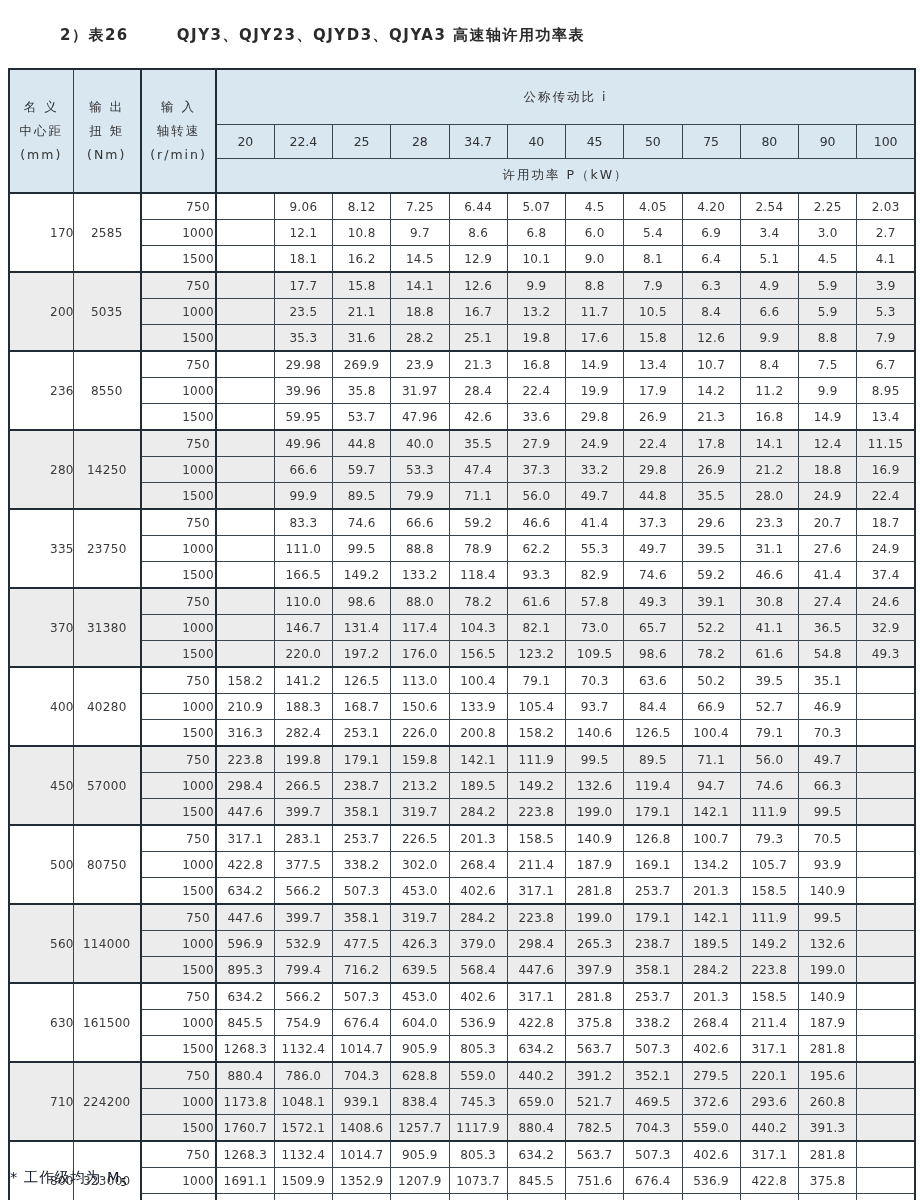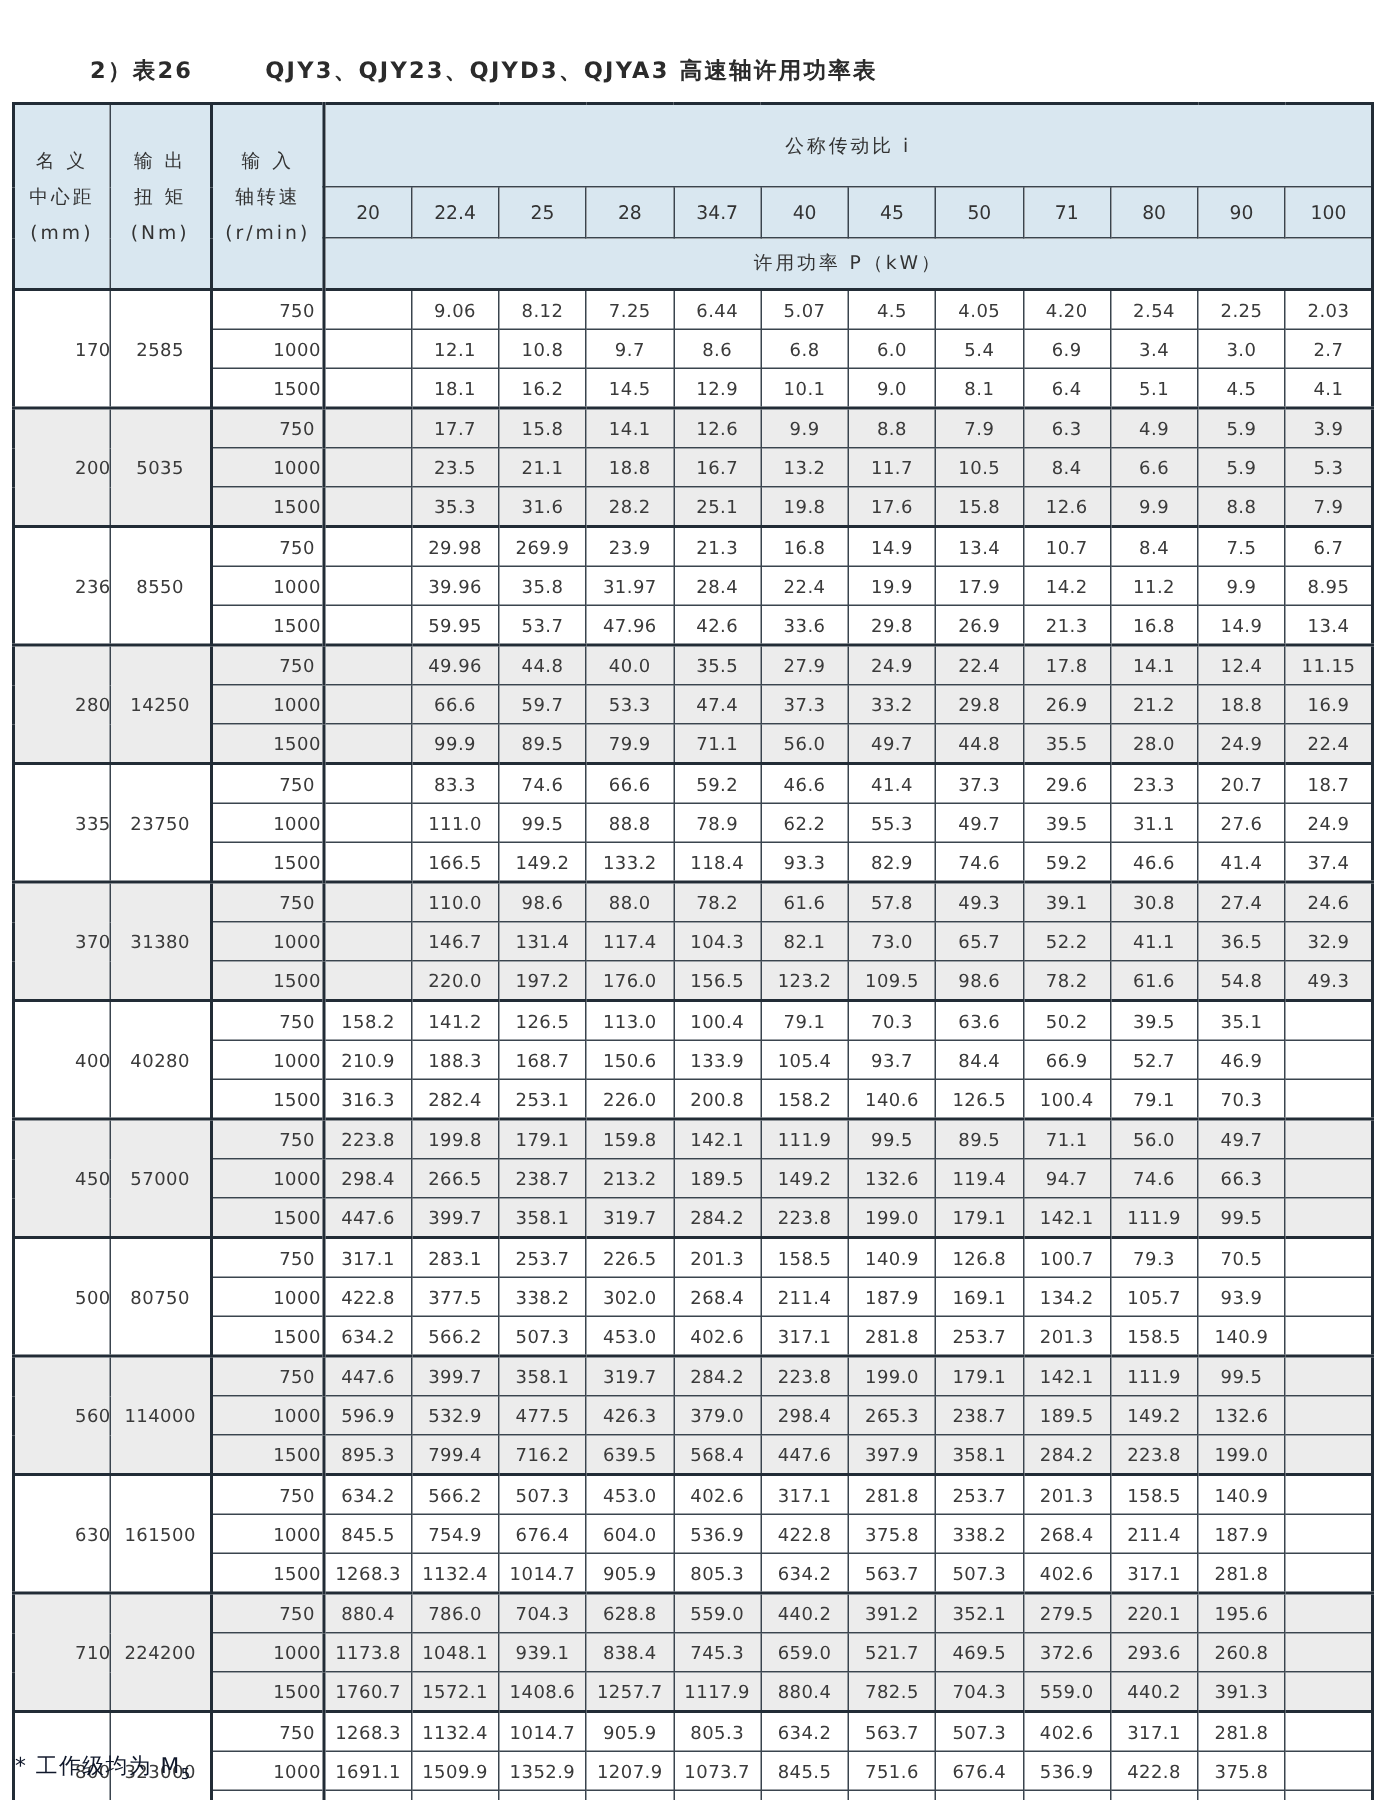--- a/index.html
+++ b/index.html
@@ -13,21 +13,21 @@
   body{
     width:920px;height:1200px;
     background:#ffffff;
     font-family:"DejaVu Sans", sans-serif;
     color:var(--txt);
     position:relative;
     overflow:hidden;
   }
   .title{
     position:absolute;
-    top:38px;left:60px;
+    top:26px;left:60px;
     font-size:15px;
     font-weight:bold;
     letter-spacing:1.5px;
     color:#2b2b2b;
     white-space:nowrap;
   }
   .title .t1{margin-right:48px;}
   table.power{
     position:absolute;
     left:8px;top:68px;
@@ -117,21 +117,21 @@
     </tr>
     <tr>
         <th class="ratio-th">20</th>
         <th class="ratio-th">22.4</th>
         <th class="ratio-th">25</th>
         <th class="ratio-th">28</th>
         <th class="ratio-th">34.7</th>
         <th class="ratio-th">40</th>
         <th class="ratio-th">45</th>
         <th class="ratio-th">50</th>
-        <th class="ratio-th">71</th>
+        <th class="ratio-th">75</th>
         <th class="ratio-th">80</th>
         <th class="ratio-th">90</th>
         <th class="ratio-th">100</th>
       </tr>
     <tr>
       <th colspan="12" class="power-label">许用功率 P（kW）</th>
     </tr>
   </thead>
   <tbody>
       <tr class="group-start">

